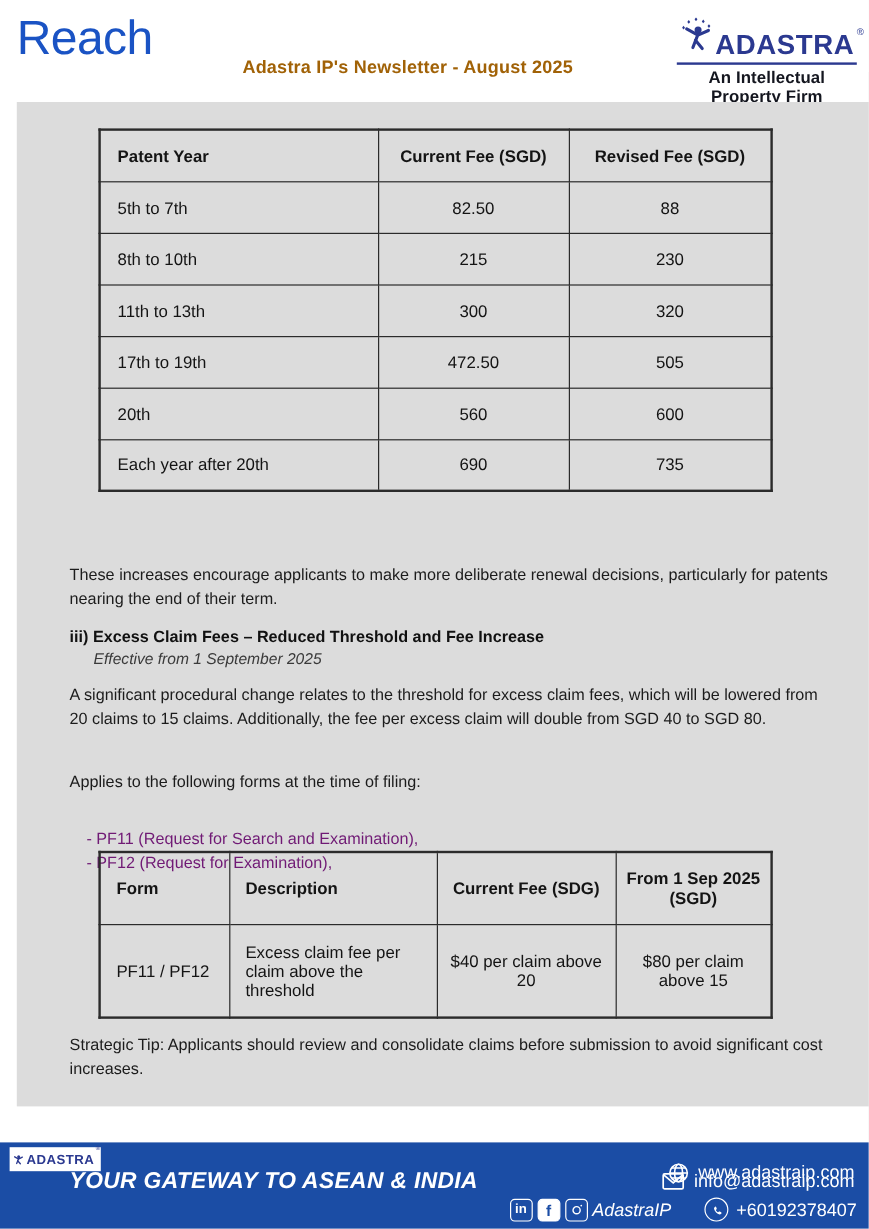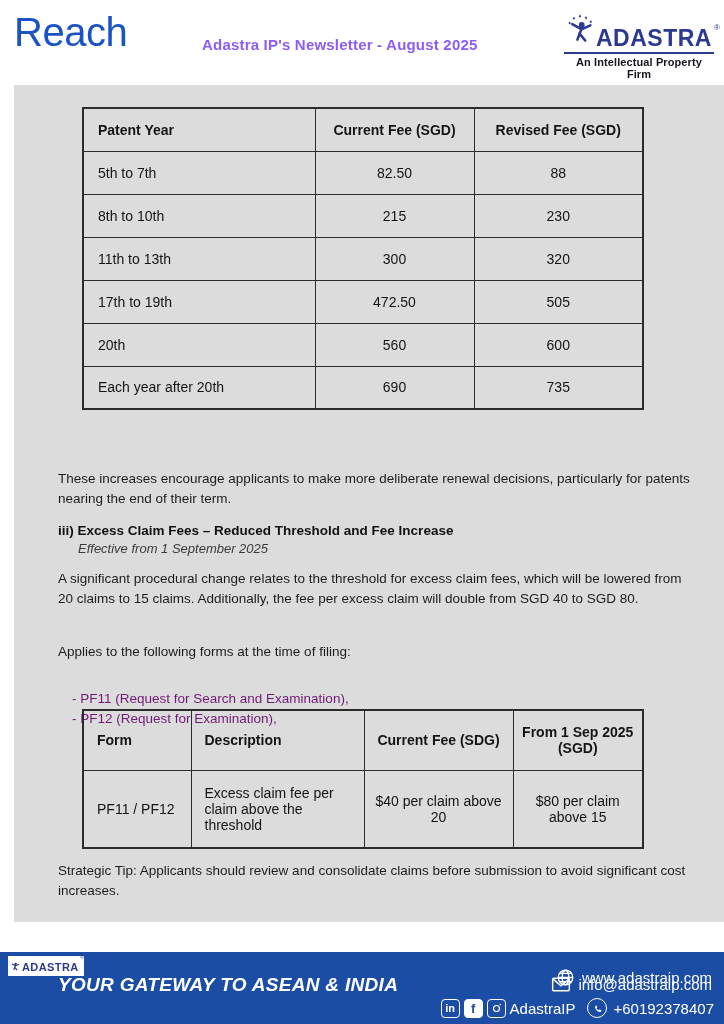--- a/index.html
+++ b/index.html
@@ -6,28 +6,28 @@
   html,body { width:724px; height:1024px; }
   body {
     position:relative; background:#ffffff;
     font-family:"Liberation Sans", sans-serif;
     color:#1a1a1a; overflow:hidden;
   }
 
   
   .header { position:absolute; left:0; top:0; width:724px; height:60px; background:#ffffff; }
   .brand { position:absolute; left:14px; top:10px; font-size:40px; font-weight:500; letter-spacing:-0.5px; color:#1a53c4; }
-  .newsletter-title { position:absolute; left:202px; top:36px; font-size:15px; font-weight:bold; color:#8b5cf6; letter-spacing:0.2px; }
+  .newsletter-title { position:absolute; left:202px; top:48px; font-size:15px; font-weight:bold; color:#a16207; letter-spacing:0.2px; }
   .logo { position:absolute; right:10px; top:12px; width:150px; }
   .logo-row { display:flex; align-items:flex-end; }
   .logo-figure { width:32px; height:38px; flex:0 0 auto; }
   .logo-wordwrap { position:relative; }
   .logo-word { font-size:23px; font-weight:bold; color:#2b3990; letter-spacing:0.5px; line-height:1; }
   .logo-reg { position:absolute; right:-8px; top:-4px; font-size:8px; color:#2b3990; }
-  .logo-tagline { border-top:2px solid #2b3990; margin-top:2px; padding-top:2px; font-size:11px; font-weight:bold; color:#14161f; text-align:center; letter-spacing:0.1px; }
+  .logo-tagline { border-top:2px solid #2b3990; margin-top:2px; padding-top:2px; font-size:14px; font-weight:bold; color:#14161f; text-align:center; letter-spacing:0.1px; }
 
   
   .panel { position:absolute; left:14px; top:85px; width:719px; height:837px; background:#dcdcdc; }
 
   .fee-table { border-collapse:collapse; table-layout:fixed; width:560px; background:transparent;
                border:2px solid #2b2b2b; color:#141414; font-size:14px; position:absolute; }
   .fee-table th, .fee-table td { border:1.5px solid #2b2b2b; text-align:center; vertical-align:middle; padding:4px 8px; }
   .fee-table th { font-weight:bold; }
   #renewal-table { left:68px; top:22px; }
   #renewal-table tr { height:43px; }
@@ -59,21 +59,21 @@
                     color:#ffffff; letter-spacing:0.3px; white-space:nowrap; }
   .contact-row { position:absolute; display:flex; align-items:center; gap:7px; color:#ffffff; font-size:15px; white-space:nowrap; }
   .row-web   { top:16px;  right:12px; }
   .row-mail  { top:24px; right:12px; }
   .row-social{ top:46px; right:10px; gap:4px; }
   .contact-row svg { display:block; }
   .social-square { width:19px; height:19px; border:1.6px solid #fff; border-radius:4px;
                    display:flex; align-items:center; justify-content:center;
                    color:#fff; font-size:11px; font-weight:bold; }
   .social-square.fb { background:#fff; color:#1b4da5; font-size:13px; }
-  .social-handle { margin-right:8px; }
+  .social-handle { margin-right:24px;font-style:italic; }
   .phone-circle { width:20px; height:20px; border:1.7px solid #fff; border-radius:50%;
                   display:flex; align-items:center; justify-content:center; margin-right:2px; }
 </style>
 </head>
 <body>
 
 <div class="header">
   <div class="brand">Reach</div>
   <div class="newsletter-title">Adastra IP's Newsletter - August 2025</div>
 

